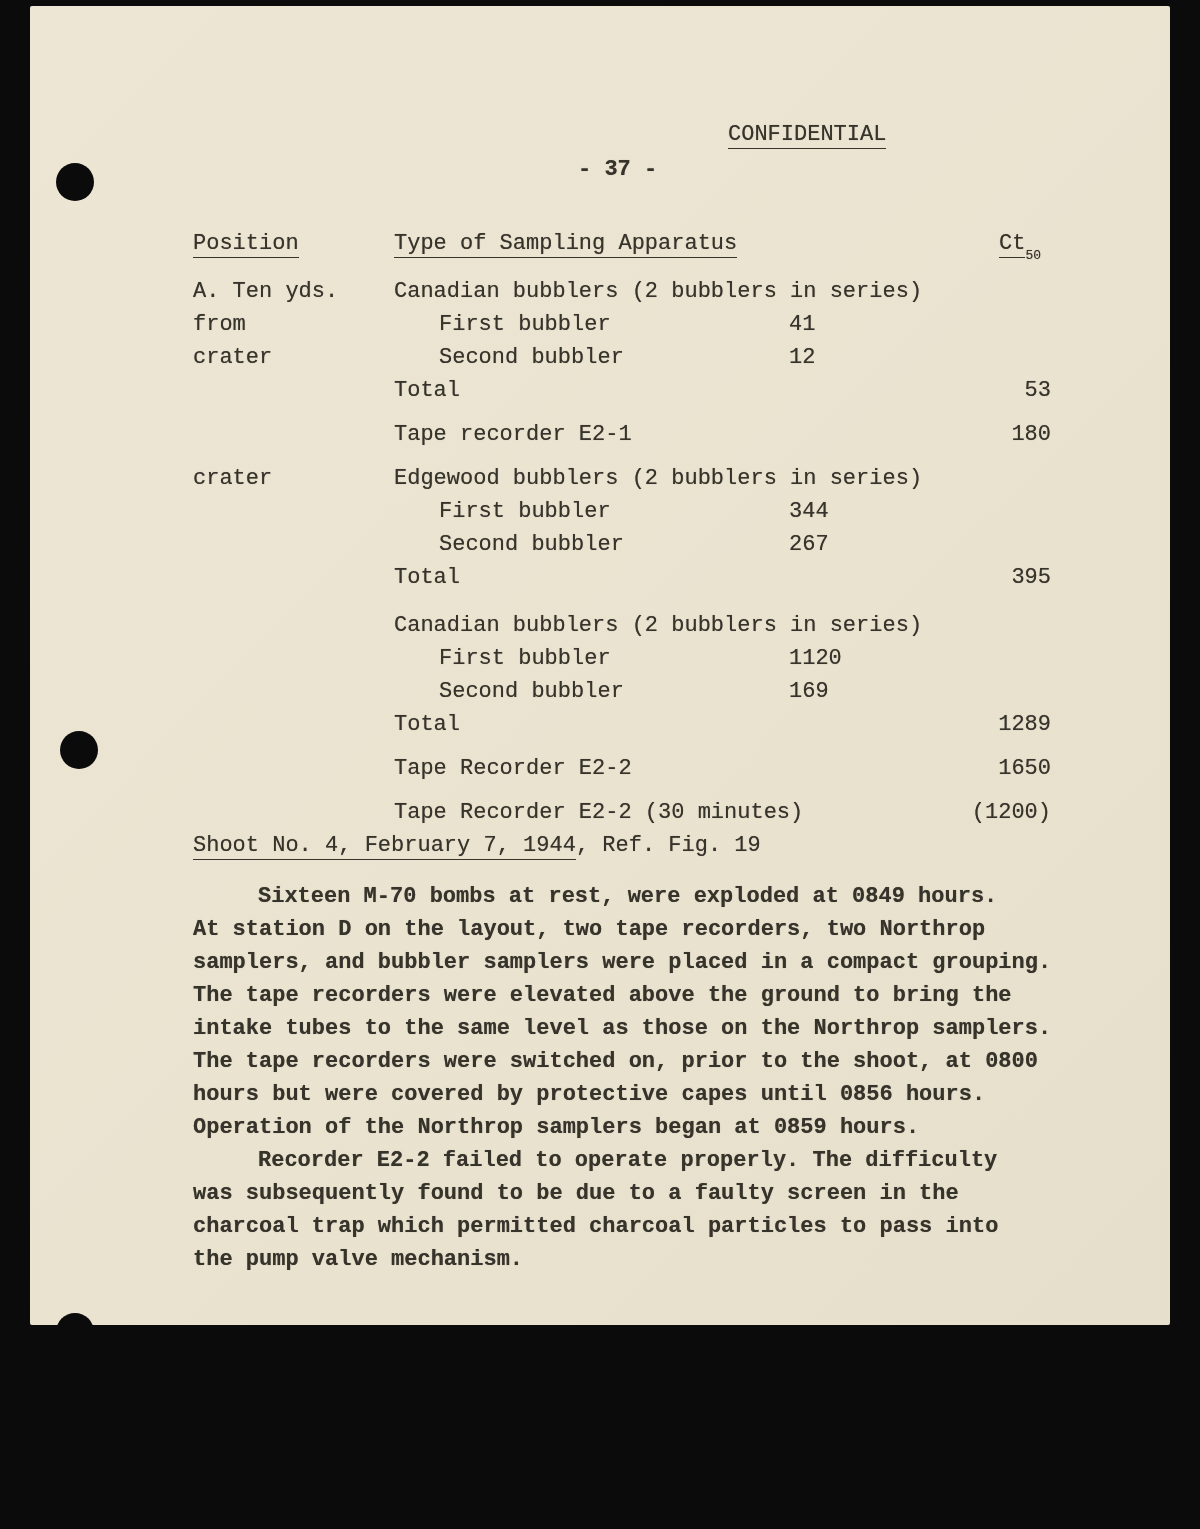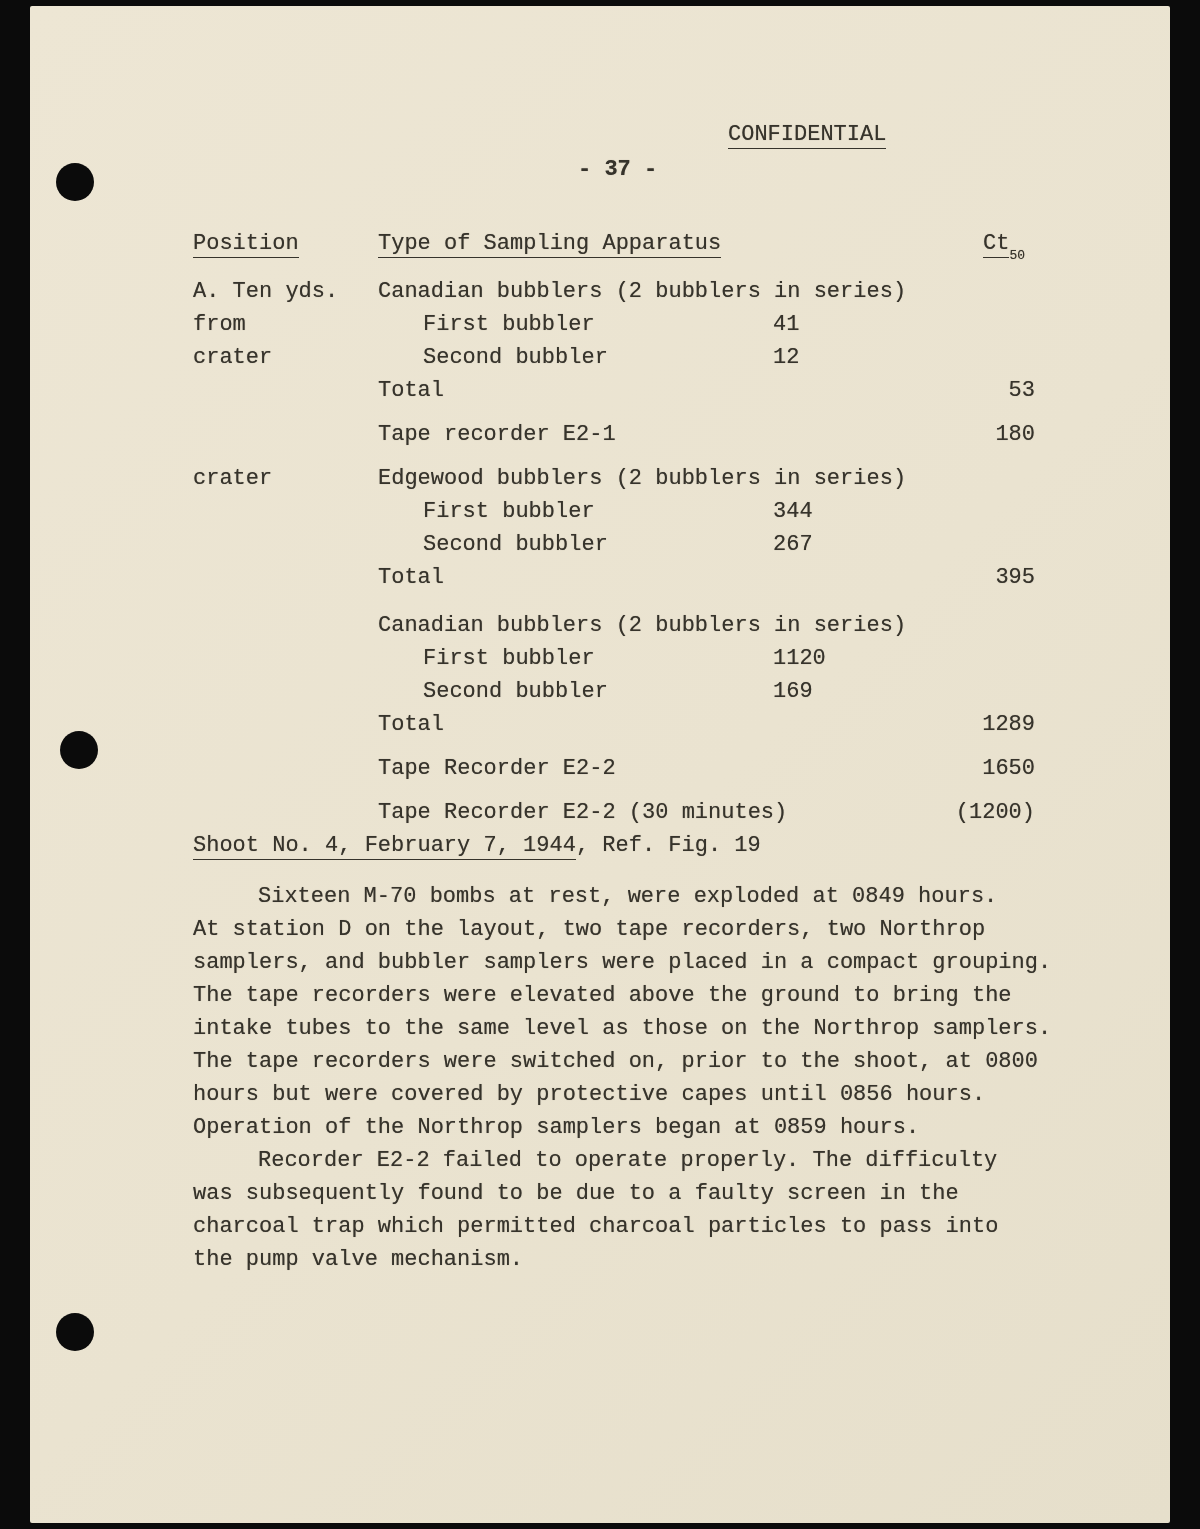--- a/index.html
+++ b/index.html
@@ -10,21 +10,21 @@
     height: 1529px;
     background: #0b0b0b;
     overflow: hidden;
     font-family: "Liberation Mono", "DejaVu Sans Mono", monospace;
   }
   .paper {
     position: absolute;
     left: 30px;
     top: 6px;
     width: 1140px;
-    height: 1517px;
+    height: 1319px;
     background: linear-gradient(135deg, #ede6d4 0%, #eae3d0 55%, #e6dfcb 100%);
     border-radius: 2px;
   }
   .hole {
     position: absolute;
     width: 38px;
     height: 38px;
     border-radius: 50%;
     background: #0b0b0b;
   }
@@ -57,37 +57,38 @@
     font-weight: bold;
   }
 
   .sampling-table { margin-top: 41px; }
   .trow {
     display: flex;
     align-items: flex-end;
     white-space: nowrap;
   }
   .col-pos   { width: 185px; flex: 0 0 185px; }
-  .col-label { width: 377px; flex: 0 0 377px; }
+  .col-label { width: 377px; flex: 0 0 377px; margin-left: 16px; }
   .col-label.indent { padding-left: 45px; }
   .col-mid   { width: 110px; flex: 0 0 110px; padding-left: 18px; }
   .col-right { width: 170px; flex: 0 0 170px; text-align: right; }
   .header-row { margin-bottom: 15px; }
   .header-row .col-right { padding-right: 10px; }
   sub { font-size: 13px; position: relative; top: 5px; line-height: 0; }
   .gap-sm { margin-top: 11px; }
   .gap-md { margin-top: 15px; }
   .gap-lg { margin-top: 27px; }
 
   .section-heading { white-space: nowrap; }
 
   .body-para {
     margin: 0;
     white-space: pre-line;
     text-indent: 65px;
+    font-weight: bold;
   }
   .body-para.first { margin-top: 18px; }
 </style>
 </head>
 <body>
 
 <div class="scan">
   <div class="paper">
     <div class="content">
 

